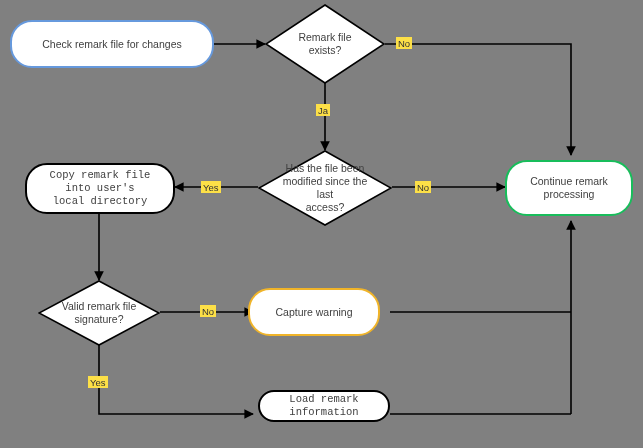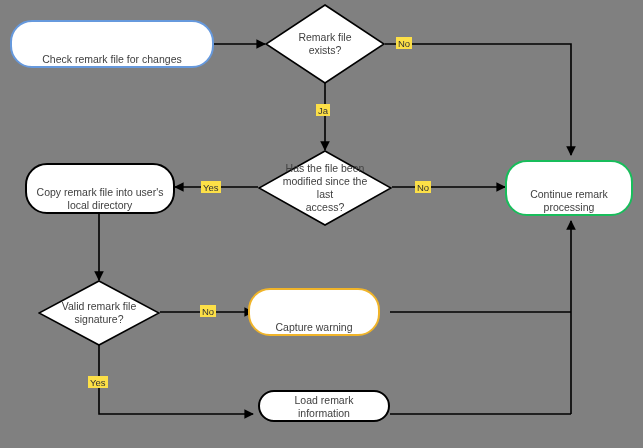--- a/index.html
+++ b/index.html
@@ -36,26 +36,25 @@
   }
   .node .label {
     display: block;
     padding: 0 8px;
     white-space: pre-line;
   }
   .rounded {
     background: #ffffff;
     border-radius: 22px;
     border: 2px solid #000000;
-    align-items: flex-end;
   }
   .rounded.blue   { border-color: #6699dd; }
   .rounded.green  { border-color: #18bd5b; }
   .rounded.amber  { border-color: #f0b429; }
-  .rounded.black  { border-color: #000000; }
+  .rounded.black  { border-color: #000000; font-family: Liberation Mono, monospace; }
 
   .diamond-wrap { position: absolute; z-index: 3; }
   .diamond-shape {
     position: absolute;
     left: 0; top: 0;
     width: 100%;
     height: 100%;
   }
   .diamond-text {
     position: absolute;

